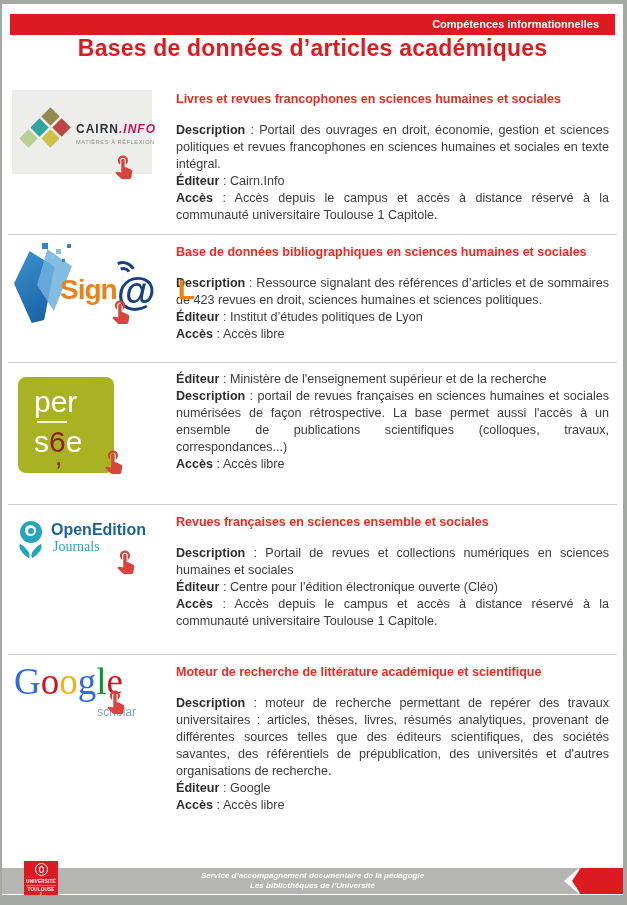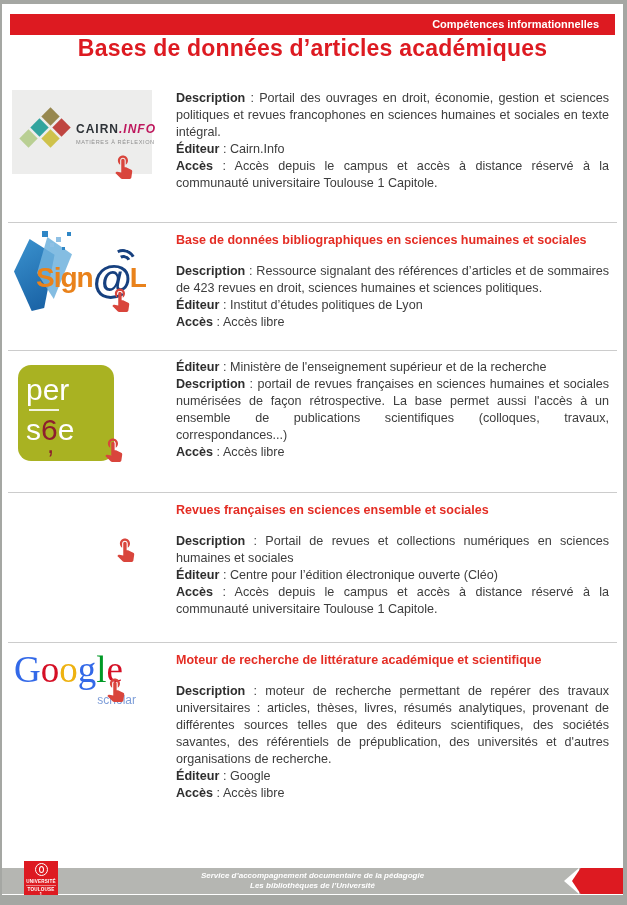--- a/index.html
+++ b/index.html
@@ -67,32 +67,32 @@
   .sig-shard2 { position:absolute; left:22px; top:6px; width:38px; height:62px;
     background:#6fb1dd; opacity:.85;
     clip-path:polygon(35% 0%, 100% 28%, 52% 100%, 8% 58%); }
   .dot { position:absolute; background:var(--sblue); }
   .dt1 { left:30px; top:0;  width:6px; height:6px; }
   .dt2 { left:44px; top:6px; width:5px; height:5px; background:#8fc0e4; }
   .dt3 { left:55px; top:1px; width:4px; height:4px; }
   .dt4 { left:38px; top:12px; width:4px; height:4px; background:#8fc0e4; }
   .dt5 { left:50px; top:16px; width:3px; height:3px; }
   .sig-text { position:absolute; left:24px; top:26px; white-space:nowrap; }
-  .sig-word { font-size:28px; font-weight:bold; color:var(--sorange); letter-spacing:-1px; }
+  .sig-word { font-size:28px; font-weight:bold; color:var(--sorange); letter-spacing:-1px;margin-left:24px; }
   .sig-at { font-size:40px; font-weight:bold; color:var(--snavy); vertical-align:-6px; letter-spacing:-2px; }
   .sig-arc { position:absolute; border:3px solid var(--snavy);
     border-color:var(--snavy) transparent transparent transparent;
     border-radius:50%; transform:rotate(18deg); }
   .arc1 { left:74px; top:-8px; width:26px; height:26px; }
   .arc2 { left:80px; top:-2px; width:15px; height:15px; }
 
   
   .persee-box { width:96px; height:96px; margin:6px 0 0 6px;
-    background:var(--polive); border-radius:13px; color:#fff;
-    padding:10px 0 0 8px; font-size:30px; line-height:30px; font-weight:400; }
+    background:var(--polive); border-radius:8px; color:#fff;
+    padding:10px 0 0 16px; font-size:30px; line-height:30px; font-weight:400; }
   .per-line { width:30px; height:2px; background:rgba(255,255,255,.85); margin:4px 0 4px 3px; }
   .per-6 { color:var(--pred); position:relative; }
   .per-accent { position:absolute; left:6px; top:16px; color:var(--pred); font-size:26px; }
 
   
   .oe-logo { display:flex; gap:7px; margin:8px 0 0 6px; align-items:flex-start; }
   .oe-icon { position:relative; width:26px; height:42px; flex:none; }
   .oe-circle { position:absolute; left:2px; top:0; width:22px; height:22px;
     border-radius:50%; background:var(--oeteal); }
   .oe-circle-inner { position:absolute; left:5px; top:4px; width:11px; height:11px;
@@ -160,20 +160,21 @@
           <div class="cairn-text">
             <div><span class="cairn-name">CAIRN</span><span class="cairn-suffix">.INFO</span></div>
             <div class="cairn-tagline">MATIÈRES À RÉFLEXION</div>
           </div>
         </div>
         <svg class="hand h1" viewBox="0 0 24 24">
             <path fill="currentColor" d="M9 11.24V7.5C9 6.12 10.12 5 11.5 5S14 6.12 14 7.5v3.74c1.21-.81 2-2.18 2-3.74C16 5.01 13.99 3 11.5 3S7 5.01 7 7.5c0 1.56.79 2.93 2 3.74zm9.84 4.63l-4.54-2.26c-.17-.07-.35-.11-.54-.11H13v-6c0-.83-.67-1.5-1.5-1.5S10 6.67 10 7.5v10.74l-3.43-.72c-.08-.01-.15-.03-.24-.03-.31 0-.59.13-.79.33l-.79.8 4.94 4.94c.27.27.65.44 1.06.44h6.79c.75 0 1.33-.55 1.44-1.28l.75-5.27c.01-.07.02-.14.02-.2 0-.62-.38-1.16-.91-1.38z"></path>
           </svg>
       </div>
       <div class="content">
+        <h3 class="entry-title">Livres et revues francophones en sciences humaines et sociales</h3>
         <p class="para"><span class="lbl">Description</span><span> : </span><span>Portail des ouvrages en droit, économie, gestion et sciences politiques et revues francophones en sciences humaines et sociales en texte intégral.</span></p>
         <p class="para"><span class="lbl">Éditeur</span><span> : </span><span>Cairn.Info</span></p>
         <p class="para"><span class="lbl">Accès</span><span> : </span><span>Accès depuis le campus et accès à distance réservé à la communauté universitaire Toulouse 1 Capitole.</span></p>
       </div>
     </section>
 
     <section class="entry e2">
       <div class="logo-col">
         <div class="signal-logo">
           <div class="sig-shard"></div>
@@ -213,20 +214,35 @@
       </div>
       <div class="content">
         <p class="para"><span class="lbl">Éditeur</span><span> : </span><span>Ministère de l'enseignement supérieur et de la recherche</span></p>
         <p class="para"><span class="lbl">Description</span><span> : </span><span>portail de revues françaises en sciences humaines et sociales numérisées de façon rétrospective. La base permet aussi l'accès à un ensemble de publications scientifiques (colloques, travaux, correspondances...)</span></p>
         <p class="para"><span class="lbl">Accès</span><span> : </span><span>Accès libre</span></p>
       </div>
     </section>
 
     <section class="entry e4">
       <div class="logo-col">
+        <div class="oe-logo">
+          <div class="oe-icon">
+            <div class="oe-circle">
+                <div class="oe-circle-inner">
+                  <div class="oe-core"></div>
+                </div>
+              </div>
+            <div class="oe-leaf lf1"></div>
+              <div class="oe-leaf lf2"></div>
+          </div>
+          <div>
+            <div class="oe-name">OpenEdition</div>
+            <div class="oe-sub">Journals</div>
+          </div>
+        </div>
         <svg class="hand h4" viewBox="0 0 24 24">
             <path fill="currentColor" d="M9 11.24V7.5C9 6.12 10.12 5 11.5 5S14 6.12 14 7.5v3.74c1.21-.81 2-2.18 2-3.74C16 5.01 13.99 3 11.5 3S7 5.01 7 7.5c0 1.56.79 2.93 2 3.74zm9.84 4.63l-4.54-2.26c-.17-.07-.35-.11-.54-.11H13v-6c0-.83-.67-1.5-1.5-1.5S10 6.67 10 7.5v10.74l-3.43-.72c-.08-.01-.15-.03-.24-.03-.31 0-.59.13-.79.33l-.79.8 4.94 4.94c.27.27.65.44 1.06.44h6.79c.75 0 1.33-.55 1.44-1.28l.75-5.27c.01-.07.02-.14.02-.2 0-.62-.38-1.16-.91-1.38z"></path>
           </svg>
       </div>
       <div class="content">
         <h3 class="entry-title">Revues françaises en sciences ensemble et sociales</h3>
         <p class="para"><span class="lbl">Description</span><span> : </span><span>Portail de revues et collections numériques en sciences humaines et sociales</span></p>
         <p class="para"><span class="lbl">Éditeur</span><span> : </span><span>Centre pour l’édition électronique ouverte (Cléo)</span></p>
         <p class="para"><span class="lbl">Accès</span><span> : </span><span>Accès depuis le campus et accès à distance réservé à la communauté universitaire Toulouse 1 Capitole.</span></p>
       </div>

